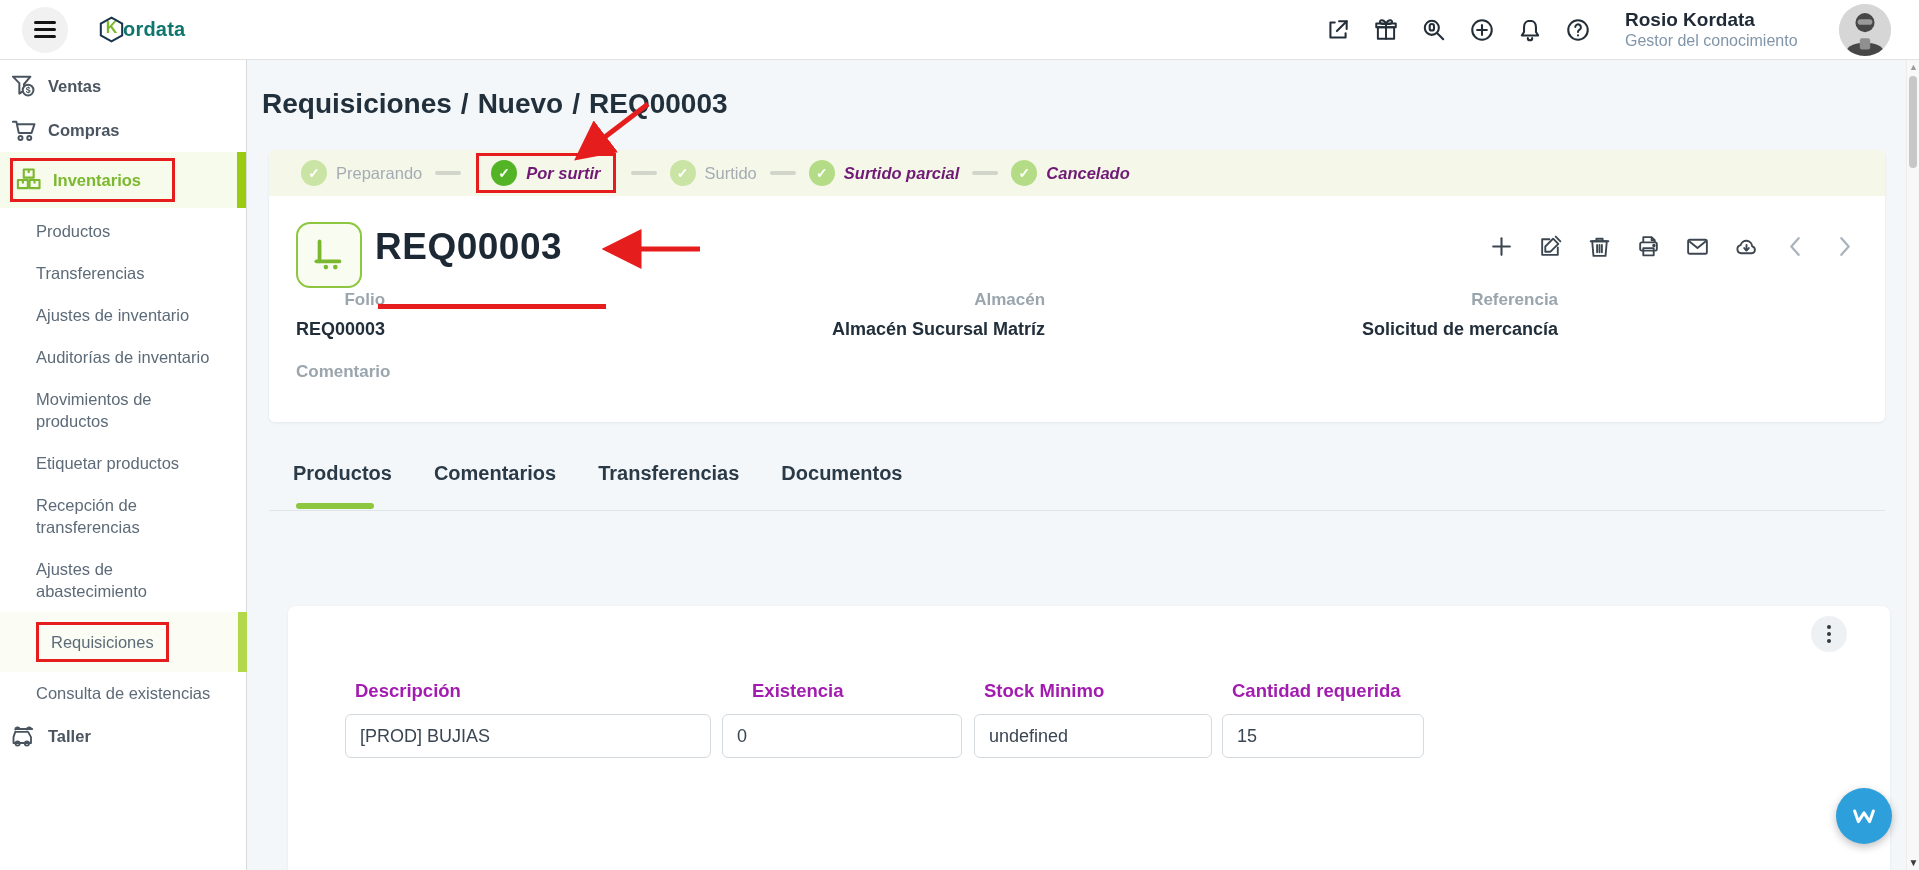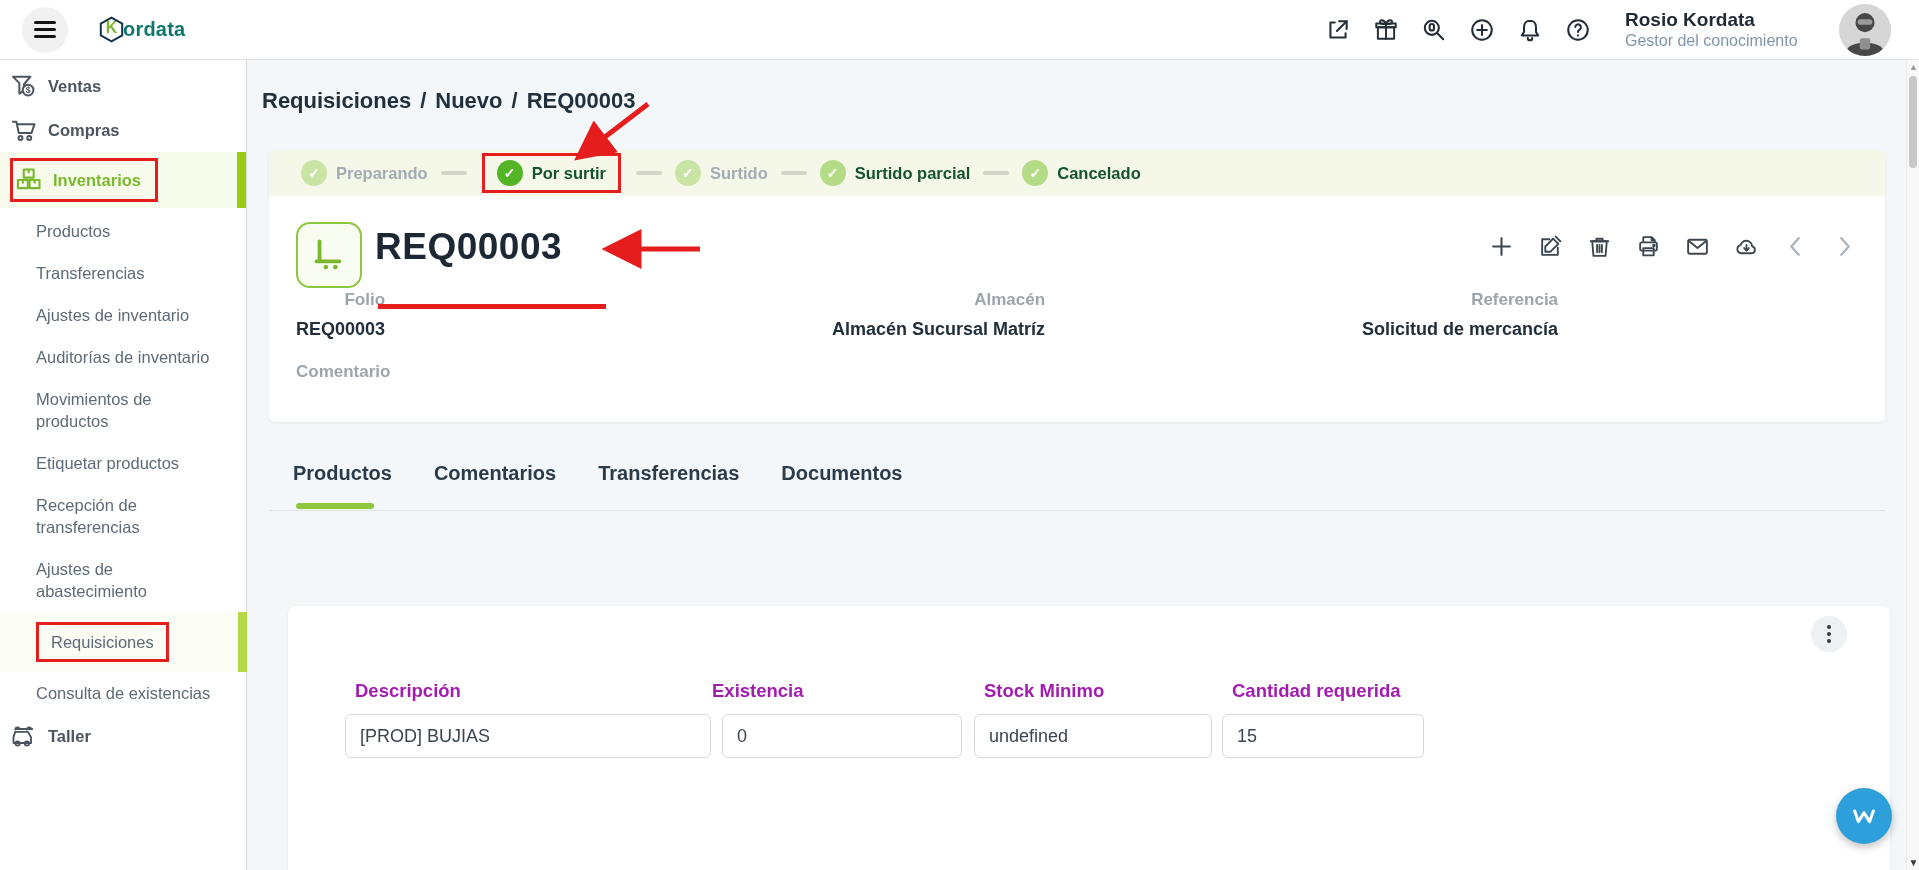--- a/index.html
+++ b/index.html
@@ -25,44 +25,44 @@
   .avatar { width:52px; height:52px; border-radius:50%; background:#d6d6d6; margin:0 28px 0 14px; overflow:hidden; cursor:pointer; }
 
   
   .sidebar { position:absolute; left:0; top:60px; width:247px; height:810px; background:#fff;
              border-right:1px solid #d9d9d9; z-index:5; padding-top:4px; }
   .side-row { display:flex; align-items:center; gap:10px; padding:8px 10px; font-size:16.5px; color:#4b5560; font-weight:600; cursor:pointer; }
   .side-row .sic { width:28px; height:28px; flex:0 0 28px; }
   .side-row.active { background:#f6fbec; position:relative; padding:6px 10px; }
   .side-row.active .lbl { color:#7cb82f; }
   .greenbar { position:absolute; right:0; top:0; bottom:0; width:9px; background:#9bcb11; }
-  .redbox-inline { border:3px solid #e51d1d; display:flex; align-items:center; gap:10px; padding:5px 14px 5px 2px; }
+  .redbox-inline { border:3px solid #e51d1d; display:flex; align-items:center; gap:10px; padding:5px 31px 5px 2px; }
   .submenu { list-style:none; margin:2px 0 0 0; padding:0 0 0 36px; }
   .submenu li { padding:10px 0; font-size:16.5px; line-height:22px; color:#5d6b78; width:210px; cursor:pointer; }
   .submenu li .t { display:block; width:176px; }
   .submenu li.hl { margin-left:-36px; padding-left:36px; width:247px; background:#fbfdf4; position:relative; }
   .submenu li.hl .redbox-inline { display:inline-block; padding:6px 12px; }
 
   
   .mainbg { position:absolute; left:247px; top:60px; width:1659px; height:810px; background:#f3f7fa; }
-  .breadcrumb { position:absolute; left:262px; top:88px; font-size:22px; font-weight:bold; color:#22303c; z-index:6; }
+  .breadcrumb { position:absolute; left:262px; top:88px; font-size:28px; font-weight:bold; color:#22303c; z-index:6; }
   .breadcrumb .sep { margin:0 9px; font-weight:bold; }
 
   .card1 { position:absolute; left:269px; top:150px; width:1616px; height:272px; background:#fff;
            border-radius:6px; box-shadow:0 1px 3px rgba(30,50,70,0.08); z-index:6; }
   .stepband { height:46px; background:#f5f8e9; border-radius:6px 6px 0 0; display:flex; align-items:center; padding-left:32px; }
   .step { display:flex; align-items:center; gap:9px; }
   .chk { width:26px; height:26px; border-radius:50%; display:flex; align-items:center; justify-content:center;
          color:#fff; font-size:14px; font-weight:bold; }
   .chk.pale { background:#c9e4a4; }
   .chk.semi { background:#b4dc86; }
   .chk.solid { background:#53b425; }
   .st-lbl { font-size:16.5px; }
-  .st-gray { color:#a3acb3; font-weight:700; }
-  .st-dark { color:#14532d; font-weight:bold; }
+  .st-gray { color:#a3acb3; font-weight:400; }
+  .st-dark { color:#701a75; font-weight:bold;font-style:italic; }
   .conn { width:26px; height:4px; background:#d2d5ca; border-radius:2px; margin:0 13px; }
   .step-redbox { border:3px solid #e51d1d; display:flex; align-items:center; gap:9px; padding:4px 12px; margin:0 2px; }
 
   .rec-tile { position:absolute; left:27px; top:72px; width:66px; height:66px; border:2.5px solid #8dc63f;
               border-radius:14px; background:#f9fcf0; display:flex; align-items:center; justify-content:center; }
   .rec-title { position:absolute; left:106px; top:76px; font-size:37px; font-weight:800; color:#1c2834; letter-spacing:0.5px; }
   .rec-actions { position:absolute; right:28px; top:84px; display:flex; align-items:center; gap:24px; }
   .act-ic { width:25px; height:25px; cursor:pointer; }
   .field { position:absolute;text-align:right; }
   .f-label { font-size:17px; color:#9aa5ad; font-weight:600; }
@@ -359,21 +359,21 @@
 <div class="tab-divider"></div>
 
 <div class="card2">
   <div class="kebab">
       <i></i>
       <i></i>
       <i></i>
     </div>
 
   <div class="th" style="left:67px;">Descripción</div>
-  <div class="th" style="left:424px;">Existencia</div>
+  <div class="th" style="left:464px;">Existencia</div>
   <div class="th" style="left:696px;">Stock Minimo</div>
   <div class="th" style="left:944px;">Cantidad requerida</div>
 
   <div class="table-row">
     <input class="cell-input" style="left: 57px; width: 366px;" readonly="" value="[PROD] BUJIAS">
     <input class="cell-input" style="left: 434px; width: 240px;" readonly="" value="0">
     <input class="cell-input" style="left: 686px; width: 238px;" readonly="" value="undefined">
     <input class="cell-input" style="left: 934px; width: 202px;" readonly="" value="15">
   </div>
 </div>

